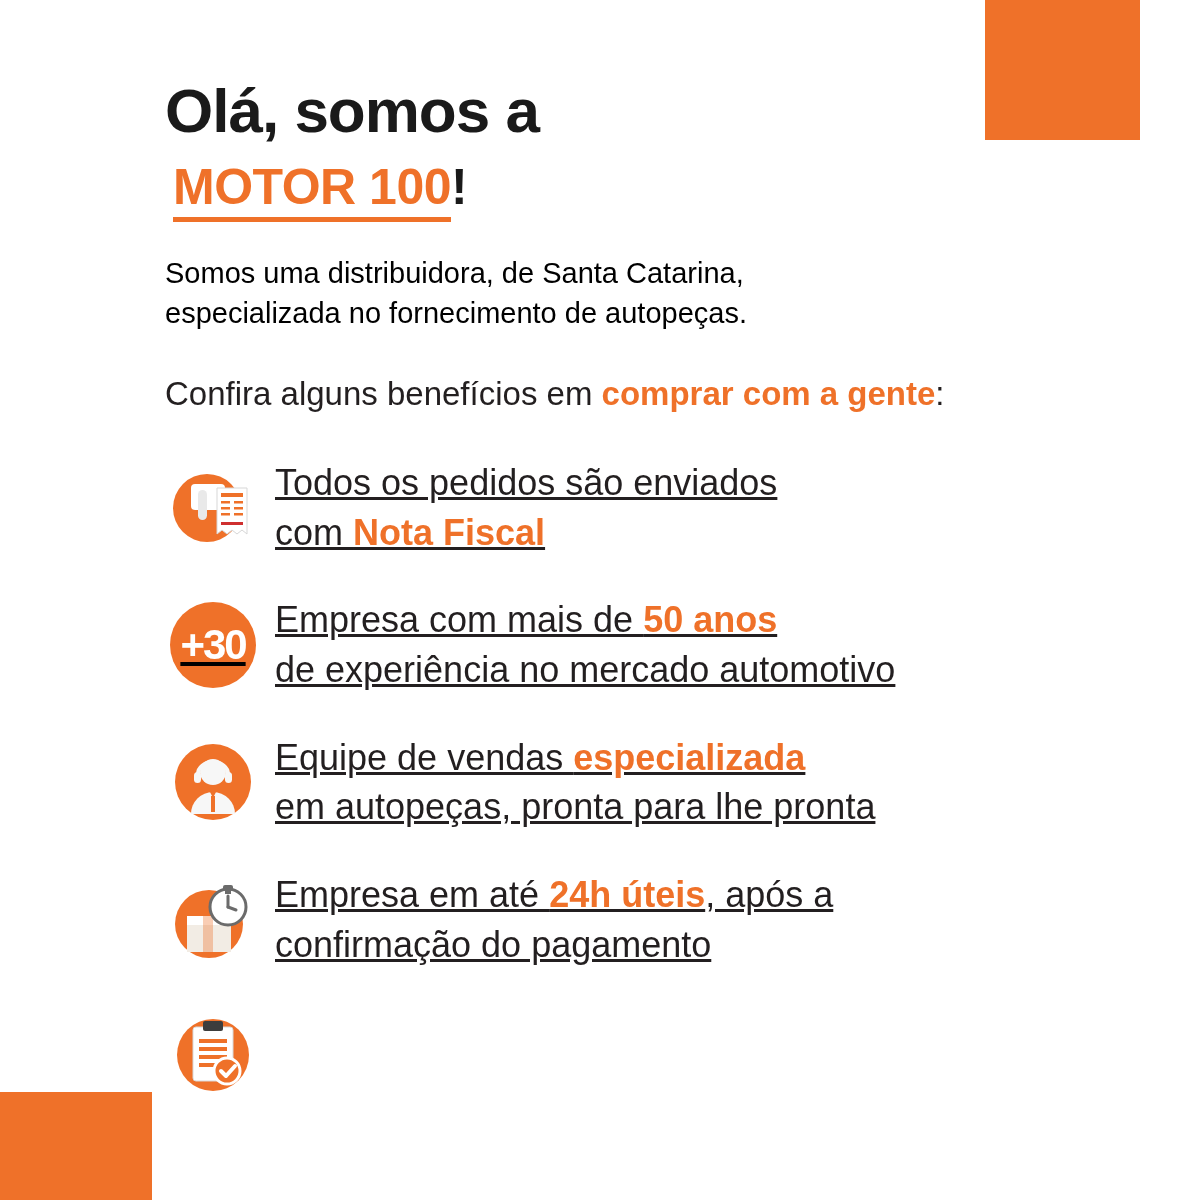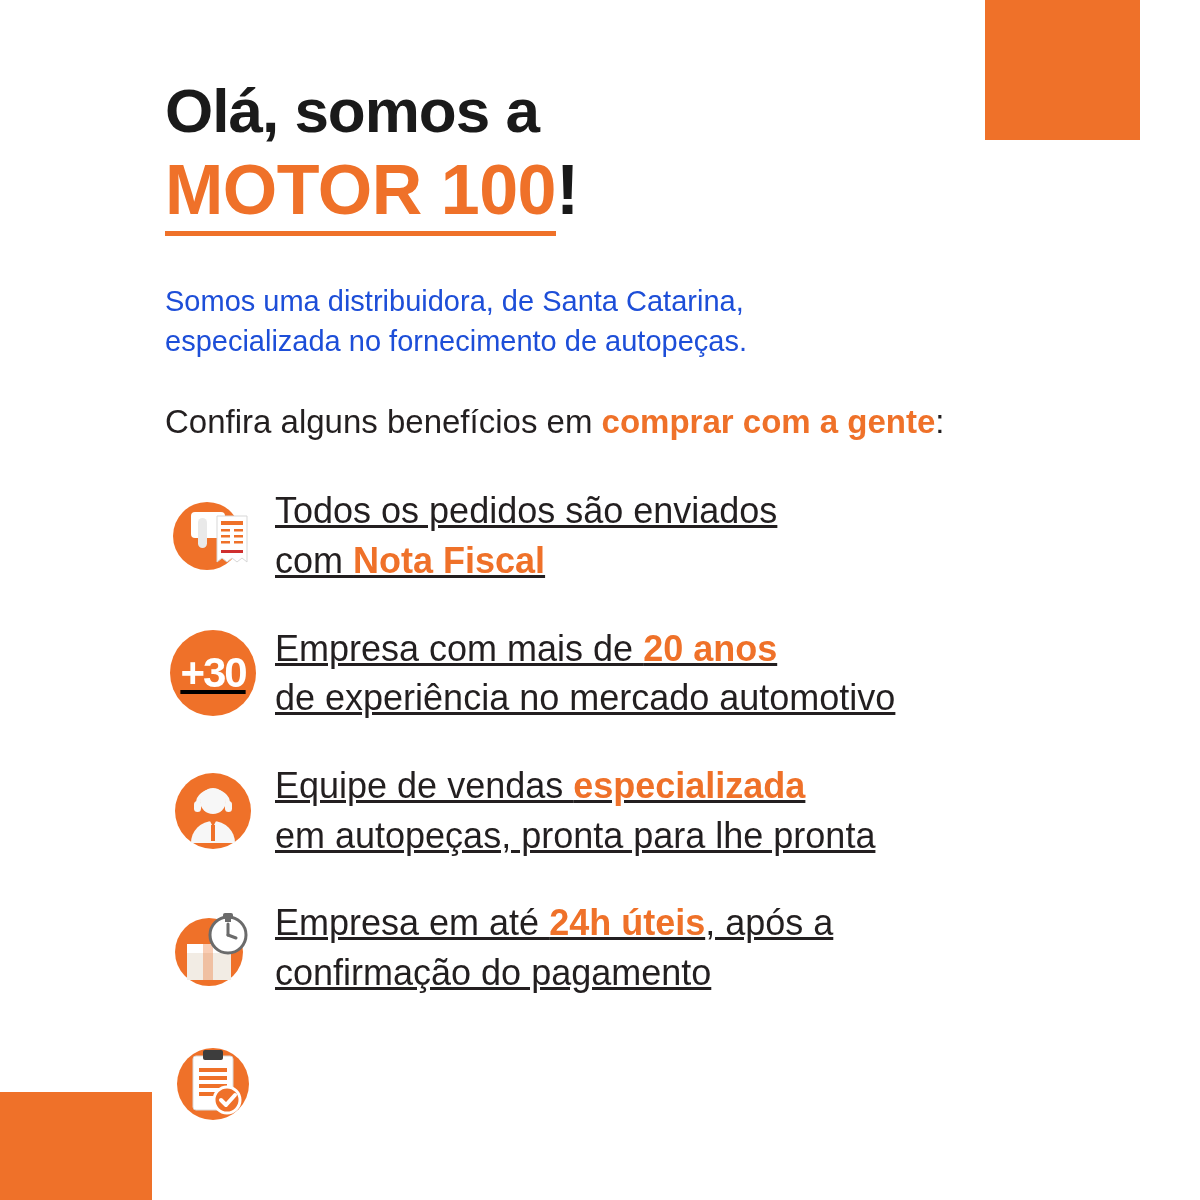--- a/index.html
+++ b/index.html
@@ -45,37 +45,37 @@
   }
   .headline-line1 {
     font-size: 62px;
     font-weight: bold;
     color: #1a1a1a;
     line-height: 1.08;
     letter-spacing: -1px;
     margin: 0;
   }
   .headline-line2 {
-    font-size: 70px;
+    font-size: 50px;
     font-weight: bold;
     color: #1a1a1a;
     line-height: 1.12;
     letter-spacing: -0.5px;
-    margin: 0;
+    margin: 8px;
     padding-top: 6px;
   }
   .brand {
     color: #ef7129;
     border-bottom: 5px solid #ef7129;
     padding-bottom: 2px;
   }
   .intro {
-    margin-top: 52px;
+    margin-top: 38px;
     font-size: 29px;
-    color: #1d4ed8;
+    color: #000000;
     line-height: 1.38;
   }
   .benefits-lead {
     margin-top: 40px;
     font-size: 33px;
     color: #231f20;
     line-height: 1.3;
   }
   .hl {
     color: #ef7129;
@@ -170,21 +170,21 @@
         </div>
       </div>
 
       <div class="benefit-row">
         <div class="benefit-icon">
           <div class="circle">
             <span class="years-badge">+30</span>
           </div>
         </div>
         <div class="benefit-text">
-          <div><span>Empresa com mais de </span><span class="hl">20 anos</span></div>
+          <div><span>Empresa com mais de </span><span class="hl">50 anos</span></div>
           <div>de experiência no mercado automotivo</div>
         </div>
       </div>
 
       <div class="benefit-row">
         <div class="benefit-icon">
           <svg width="96" height="96" viewBox="0 0 96 96">
             <circle cx="48" cy="48" r="38" fill="#ef7129"></circle>
             <circle cx="48" cy="38" r="13" fill="#f7f7f7"></circle>
             <path d="M26 80 a22 22 0 0 1 44 0 z" fill="#f7f7f7"></path>

